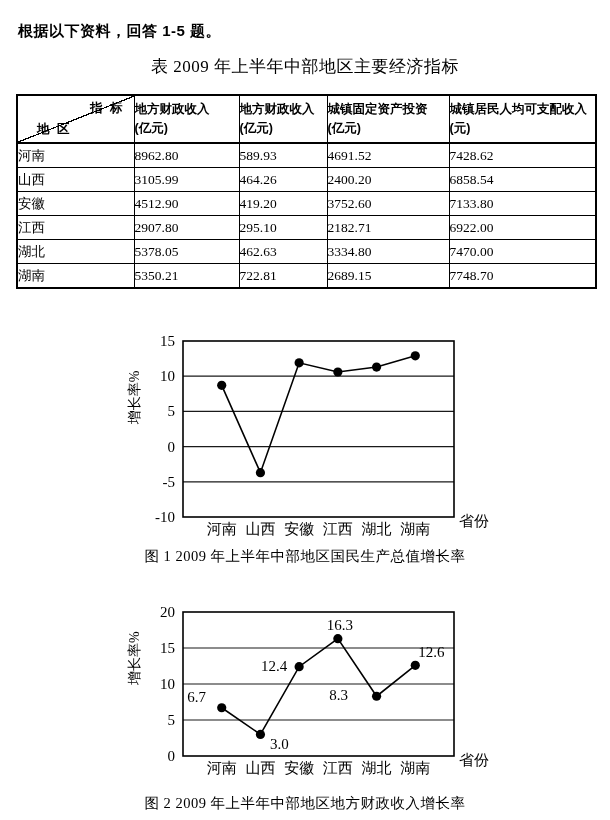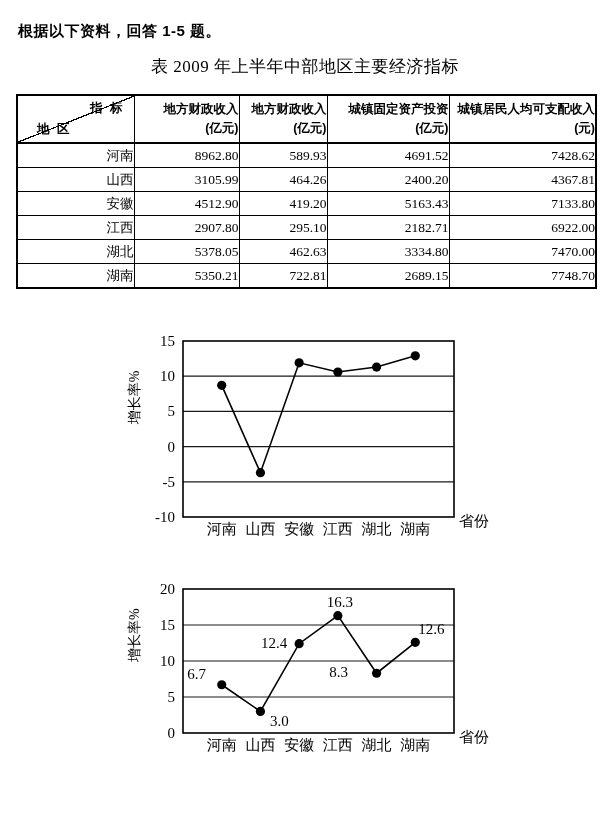--- a/index.html
+++ b/index.html
@@ -15,21 +15,21 @@
   }
   .table-title{
     margin-top:14px;text-align:center;font-size:17px;letter-spacing:0.5px;
   }
   table.econ{
     margin:16px 0 0 16px;width:579px;
     border-collapse:collapse;table-layout:fixed;
     border:2px solid #000;
   }
   table.econ th, table.econ td{
-    border:1px solid #000;text-align:right;vertical-align:middle;
+    border:1px solid #000;text-align:left;vertical-align:middle;
     padding:0;overflow:hidden;margin-left:43px;
   }
   table.econ thead th{
     height:46px;
     font-family:"Liberation Sans","DejaVu Sans",sans-serif;
     font-weight:bold;font-size:12.5px;line-height:1.55;
   }
   table.econ thead{border-bottom:2px solid #000;}
   table.econ tbody td{height:23px;font-size:13.5px;}
   td.region{font-size:13px;}
@@ -95,27 +95,27 @@
         <td>8962.80</td>
         <td>589.93</td>
         <td>4691.52</td>
         <td>7428.62</td>
       </tr>
       <tr>
         <td class="region">山西</td>
         <td>3105.99</td>
         <td>464.26</td>
         <td>2400.20</td>
-        <td>4367.81</td>
+        <td>6858.54</td>
       </tr>
       <tr>
         <td class="region">安徽</td>
         <td>4512.90</td>
         <td>419.20</td>
-        <td>5163.43</td>
+        <td>3752.60</td>
         <td>7133.80</td>
       </tr>
       <tr>
         <td class="region">江西</td>
         <td>2907.80</td>
         <td>295.10</td>
         <td>2182.71</td>
         <td>6922.00</td>
       </tr>
       <tr>
@@ -157,20 +157,21 @@
       <circle cx="292.2857142857143" cy="22.78400000000002" r="4.6" fill="#000"></circle>
       <text x="98.71428571428572" y="201" text-anchor="middle" font-size="15">河南</text>
       <text x="137.42857142857144" y="201" text-anchor="middle" font-size="15">山西</text>
       <text x="176.14285714285714" y="201" text-anchor="middle" font-size="15">安徽</text>
       <text x="214.85714285714286" y="201" text-anchor="middle" font-size="15">江西</text>
       <text x="253.57142857142858" y="201" text-anchor="middle" font-size="15">湖北</text>
       <text x="292.2857142857143" y="201" text-anchor="middle" font-size="15">湖南</text>
       <text x="16" y="64.32" text-anchor="middle" font-size="14" transform="rotate(-90 16 64.32)">增长率%</text>
       <text x="336" y="193" text-anchor="start" font-size="15">省份</text>
     </svg>
+  <div class="fig-caption" id="caption1">图 1 2009 年上半年中部地区国民生产总值增长率</div>
 </div>
 
 <div class="chart">
   <svg id="chart2" width="372" height="178">
       <text x="52" y="157" text-anchor="end" font-size="15">0</text>
       <line x1="60" y1="116" x2="331" y2="116" stroke="#1a1a1a" stroke-width="1.2"></line>
       <text x="52" y="121" text-anchor="end" font-size="15">5</text>
       <line x1="60" y1="80" x2="331" y2="80" stroke="#1a1a1a" stroke-width="1.2"></line>
       <text x="52" y="85" text-anchor="end" font-size="15">10</text>
       <line x1="60" y1="44" x2="331" y2="44" stroke="#1a1a1a" stroke-width="1.2"></line>
@@ -192,13 +193,14 @@
       <text x="308.2857142857143" y="53.28" text-anchor="middle" font-size="15">12.6</text>
       <text x="98.71428571428572" y="169" text-anchor="middle" font-size="15">河南</text>
       <text x="137.42857142857144" y="169" text-anchor="middle" font-size="15">山西</text>
       <text x="176.14285714285714" y="169" text-anchor="middle" font-size="15">安徽</text>
       <text x="214.85714285714286" y="169" text-anchor="middle" font-size="15">江西</text>
       <text x="253.57142857142858" y="169" text-anchor="middle" font-size="15">湖北</text>
       <text x="292.2857142857143" y="169" text-anchor="middle" font-size="15">湖南</text>
       <text x="16" y="54.08" text-anchor="middle" font-size="14" transform="rotate(-90 16 54.08)">增长率%</text>
       <text x="336" y="161" text-anchor="start" font-size="15">省份</text>
     </svg>
+  <div class="fig-caption" id="caption2">图 2 2009 年上半年中部地区地方财政收入增长率</div>
 </div>
 
 </body></html>

